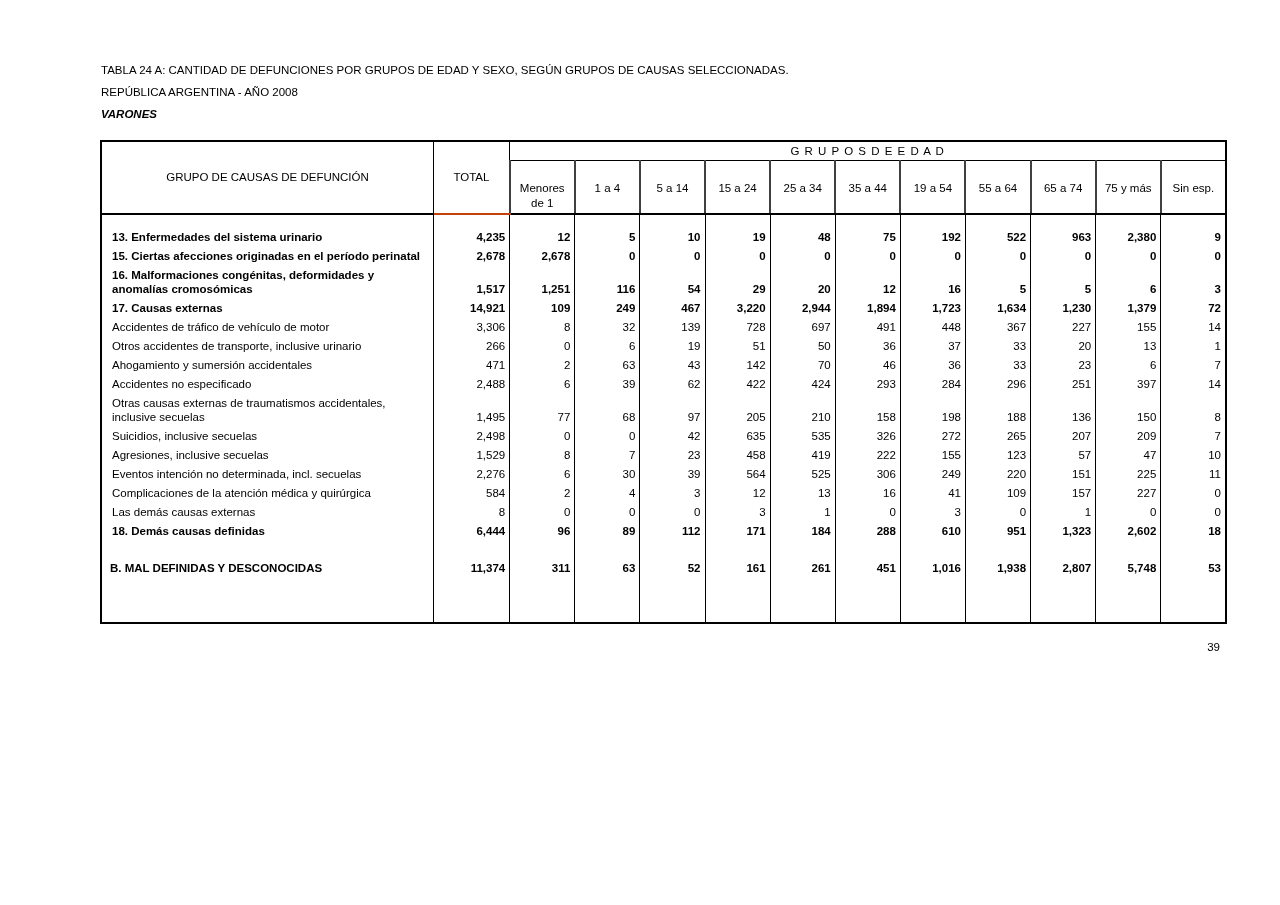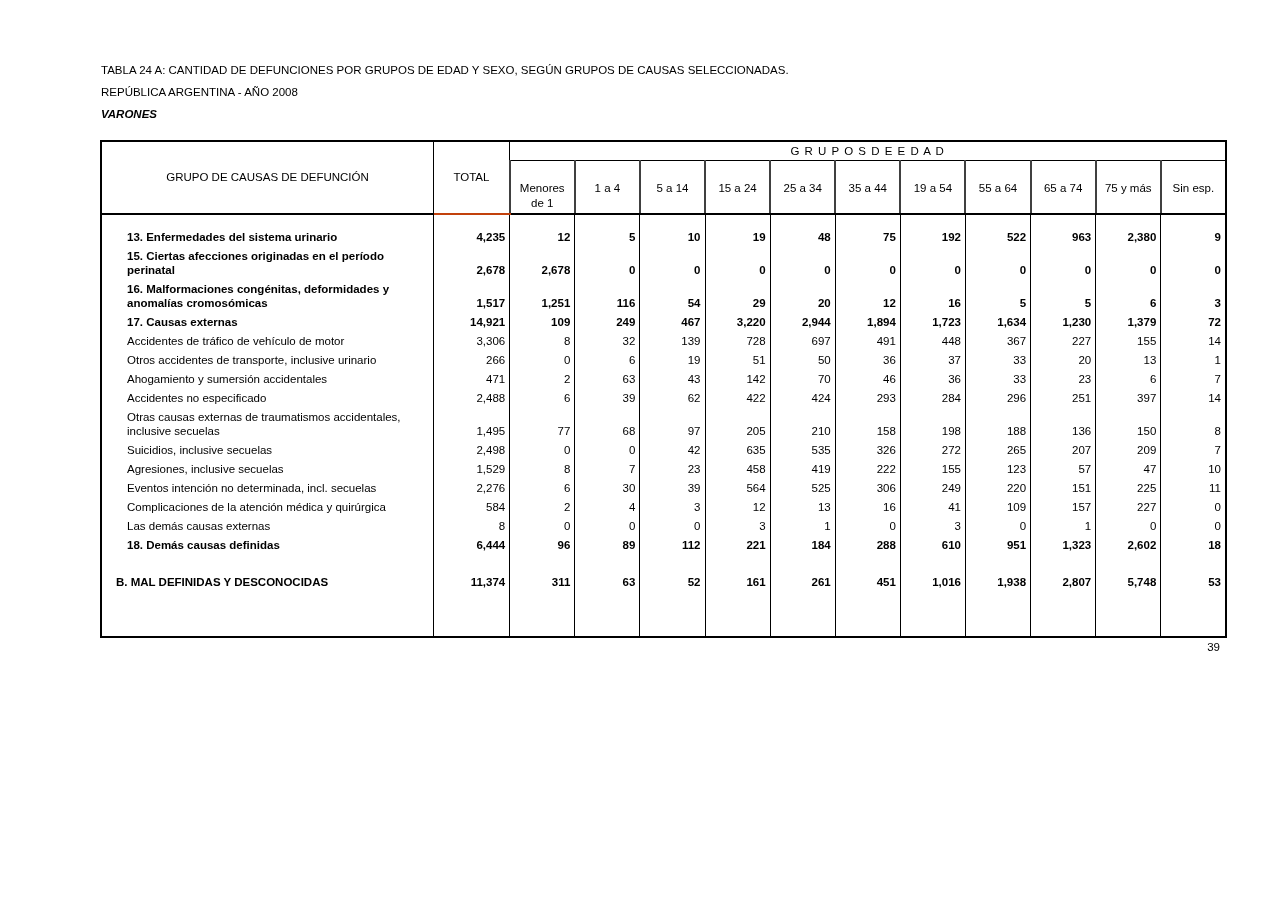--- a/index.html
+++ b/index.html
@@ -56,22 +56,22 @@
   tbody td {
     vertical-align: bottom;
     padding: 2px 3px 3px 3px;
     line-height: 14px;
   }
   tbody td.num {
     border-left: 1px solid #000;
     text-align: right;
     padding-right: 4px;
   }
-  tbody td.label { padding-left: 25px; }
-  tbody td.label.outdent { padding-left: 14px; }
+  tbody td.label { padding-left: 10px; }
+  tbody td.label.outdent { padding-left: 8px; }
   tbody tr.bold { font-weight: bold; }
 
   .page-number {
     position: absolute; left: 1190px; top: 641px;
     width: 30px; text-align: right;
     font-size: 11.5px;
   }
 </style>
 </head>
 <body>
@@ -345,21 +345,21 @@
           <td class="num">1</td>
           <td class="num">0</td>
           <td class="num">0</td>
         </tr>
         <tr class="bold">
           <td class="label">18. Demás causas definidas</td>
           <td class="num">6,444</td>
           <td class="num">96</td>
           <td class="num">89</td>
           <td class="num">112</td>
-          <td class="num">221</td>
+          <td class="num">171</td>
           <td class="num">184</td>
           <td class="num">288</td>
           <td class="num">610</td>
           <td class="num">951</td>
           <td class="num">1,323</td>
           <td class="num">2,602</td>
           <td class="num">18</td>
         </tr>
         <tr style="height: 18px;">
           <td class="label"></td>

